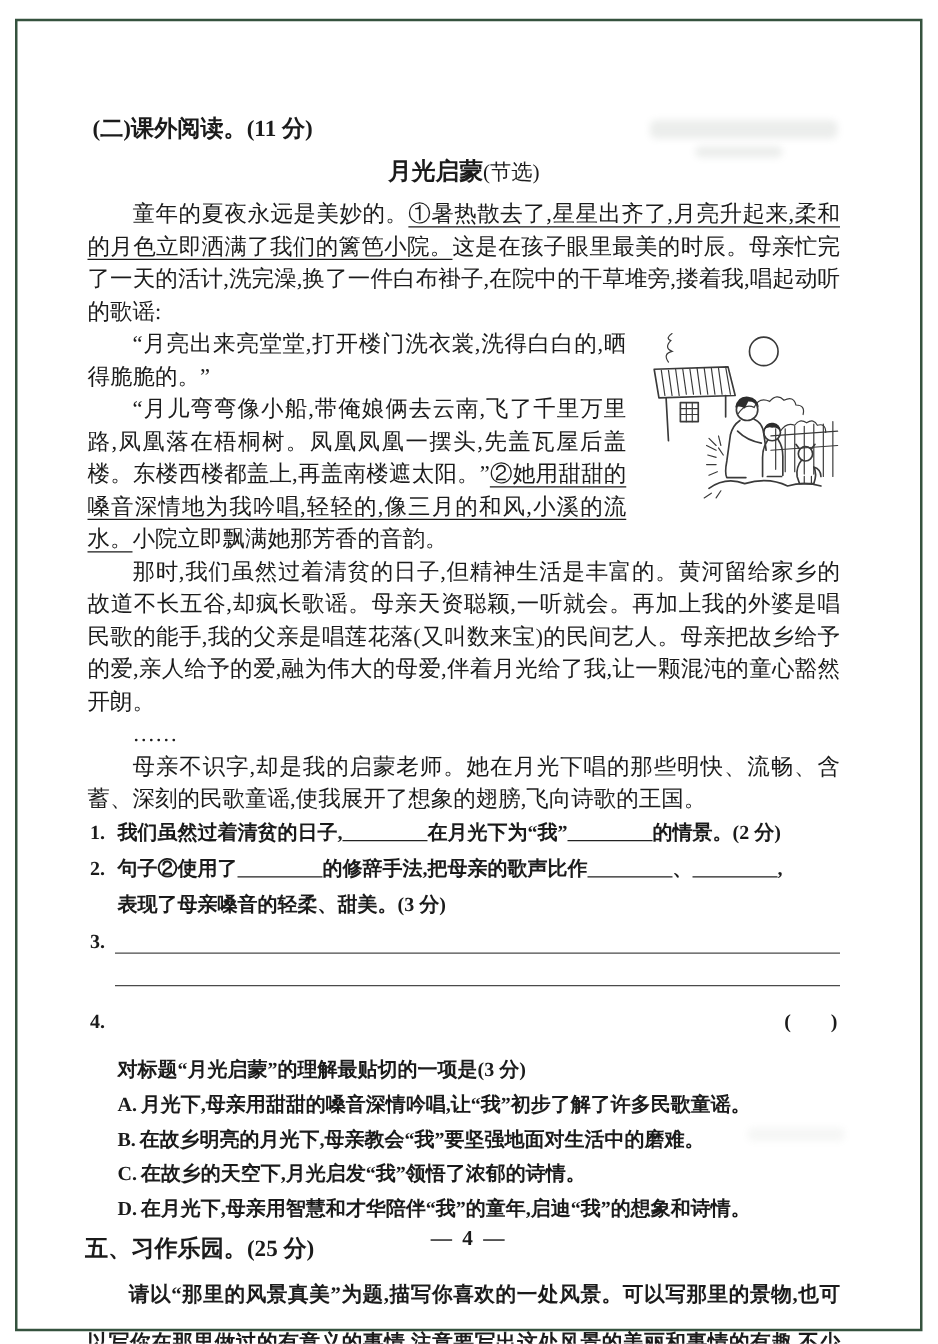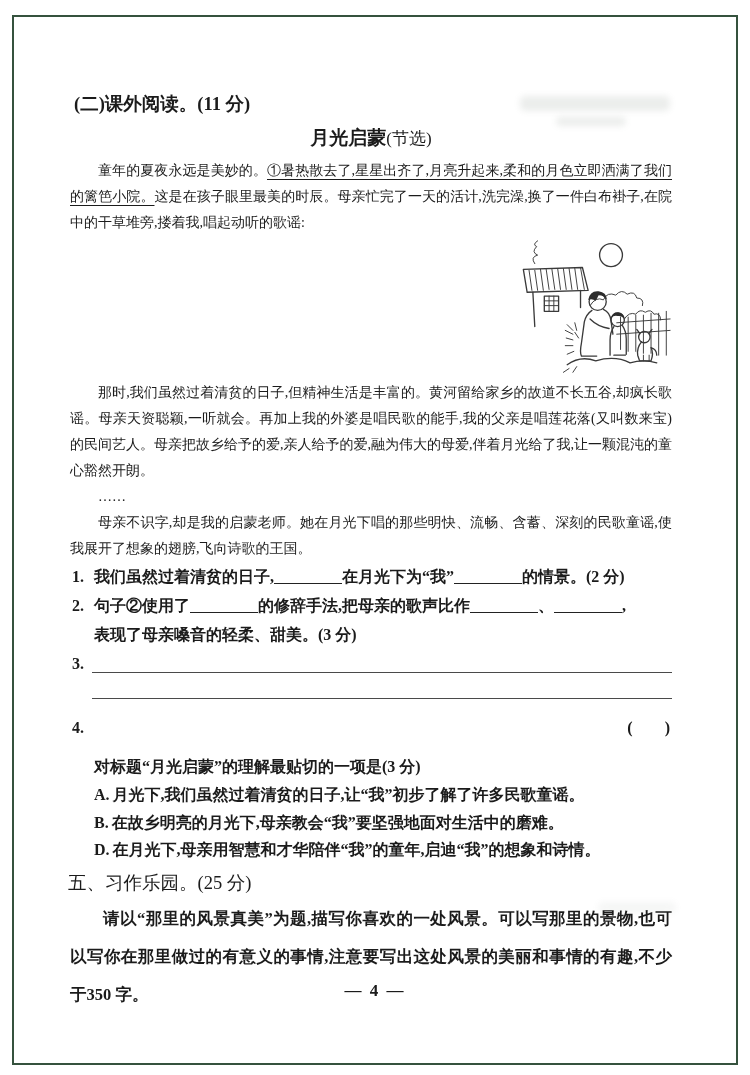--- a/index.html
+++ b/index.html
@@ -10,38 +10,38 @@
   }
   .frame{
     position:absolute;left:12px;top:15px;width:722px;height:1046px;
     border:2px solid #35523e;pointer-events:none;
   }
   .content{position:absolute;left:70px;top:92px;width:602px;}
   .reading-header{font-size:18.5px;font-weight:700;margin:0 0 0 4px;line-height:25px;}
   .passage-title{text-align:center;margin:7px 0 6px;line-height:27px;}
   .passage-title .tmain{font-size:19px;font-weight:700;}
   .passage-title .tsub{font-size:17px;font-weight:400;margin-top:24px;}
-  .pp{margin:0;font-size:14px;line-height:26px;text-indent:2em;text-align:justify;}
+  .pp{margin:0;font-size:18px;line-height:26px;text-indent:2em;text-align:justify;}
   .u{text-decoration:underline;text-underline-offset:4px;text-decoration-thickness:1px;}
   .illu{float:right;width:162px;height:140px;margin:2px 0 2px 9px;}
   .pwrap::after{content:"";display:block;clear:both;}
   .q{position:relative;margin:0;padding-left:24px;font-size:16px;line-height:29px;
      font-weight:600;text-align:justify;}
   .qnum{position:absolute;left:2px;top:0;font-weight:700;}
   .blank{display:inline-block;width:68px;height:15px;border-bottom:1.5px solid #222;
      vertical-align:-2px;}
   .ans-line{height:0;border-bottom:1.5px solid #4a4a4a;margin-left:22px;}
   .ans-line.first{margin-top:23px;}
   .ans-line.second{margin-top:25px;}
   .q4{display:flex;margin-top:14px;}
   .q4 .q4text{flex:0 1 auto;margin-top:39px;}
   .q4 .bracket{margin-left:auto;margin-right:2px;font-weight:600;white-space:pre;}
   .opt{margin:0;padding-left:24px;font-size:16px;line-height:27.5px;font-weight:600;}
   .optlabel{margin-right:3px;}
-  .sec5{font-size:18.5px;font-weight:400;margin:6px 0 3px -2px;line-height:27px;}
+  .sec5{font-size:18.5px;font-weight:700;margin:6px 0 3px -2px;line-height:27px;}
   .prompt{margin:0;font-size:16.5px;font-weight:600;line-height:38px;
      text-indent:2em;text-align:justify;}
   .pagenum{position:absolute;left:0;width:750px;top:981px;text-align:center;
      font-size:17px;font-weight:700;letter-spacing:2px;}
   .smudge{position:absolute;background:#8a958c;opacity:.16;filter:blur(3px);
      border-radius:5px;pointer-events:none;}
   .smudge.s1{left:520px;top:96px;width:150px;height:15px;}
   .smudge.s2{left:556px;top:117px;width:70px;height:9px;}
   .smudge.s3{left:598px;top:902px;width:78px;height:11px;opacity:.08;}
   svg .ln{fill:none;stroke:#3a3a3a;stroke-width:1.4;stroke-linecap:round;stroke-linejoin:round;}
@@ -132,21 +132,23 @@
 
         <g class="thin">
           <path d="M66 96 l-6 -6 M66 100 l-8 -4 M66 106 l-7 -2 M66 112 l-8 0 M67 118 l-7 3"></path>
           <path d="M70 96 l-2 -8 M72 104 l-4 -6"></path>
         </g>
 
         <path class="ln" d="M60 132 q14 -10 30 -4 q20 -6 36 2 q14 -4 28 0"></path>
         <path class="thin" d="M62 136 l-6 4 M70 134 l-4 6"></path>
       </svg>
 
+      <p class="pp"><span>“月亮出来亮堂堂,打开楼门洗衣裳,洗得白白的,晒得脆脆的。”</span></p>
 
+      <p class="pp"><span>“月儿弯弯像小船,带俺娘俩去云南,飞了千里万里路,凤凰落在梧桐树。凤凰凤凰一摆头,先盖瓦屋后盖楼。东楼西楼都盖上,再盖南楼遮太阳。”</span><span class="u">②她用甜甜的嗓音深情地为我吟唱,轻轻的,像三月的和风,小溪的流水。</span><span>小院立即飘满她那芳香的音韵。</span></p>
     </div>
 
     <p class="pp">那时,我们虽然过着清贫的日子,但精神生活是丰富的。黄河留给家乡的故道不长五谷,却疯长歌谣。母亲天资聪颖,一听就会。再加上我的外婆是唱民歌的能手,我的父亲是唱莲花落(又叫数来宝)的民间艺人。母亲把故乡给予的爱,亲人给予的爱,融为伟大的母爱,伴着月光给了我,让一颗混沌的童心豁然开朗。</p>
     <p class="pp">……</p>
     <p class="pp">母亲不识字,却是我的启蒙老师。她在月光下唱的那些明快、流畅、含蓄、深刻的民歌童谣,使我展开了想象的翅膀,飞向诗歌的王国。</p>
   </div>
 
   <p class="q"><span class="qnum">1.</span><span>我们虽然过着清贫的日子,</span><span class="blank"></span><span>在月光下为“我”</span><span class="blank"></span><span>的情景。(2 分)</span></p>
 
   <p class="q"><span class="qnum">2.</span><span>句子②使用了</span><span class="blank"></span><span>的修辞手法,把母亲的歌声比作</span><span class="blank"></span><span>、</span><span class="blank"></span><span>,</span><br><span>表现了母亲嗓音的轻柔、甜美。(3 分)</span></p>
@@ -155,22 +157,23 @@
 
   <div class="ans-line first"></div>
   <div class="ans-line second"></div>
 
   <p class="q q4">
       <span class="qnum">4.</span>
       <span class="q4text">对标题“月光启蒙”的理解最贴切的一项是(3 分)</span>
       <span class="bracket">(　　)</span>
     </p>
 
-  <p class="opt"><span class="optlabel">A.</span><span>月光下,我们虽然过着清贫的日子,让“我”初步了解了许多民歌童谣。</span></p>
+  <p class="opt"><span class="optlabel">A.</span><span>月光下,母亲用甜甜的嗓音深情吟唱,让“我”初步了解了许多民歌童谣。</span></p>
   <p class="opt"><span class="optlabel">B.</span><span>在故乡明亮的月光下,母亲教会“我”要坚强地面对生活中的磨难。</span></p>
+  <p class="opt"><span class="optlabel">C.</span><span>在故乡的天空下,月光启发“我”领悟了浓郁的诗情。</span></p>
   <p class="opt"><span class="optlabel">D.</span><span>在月光下,母亲用智慧和才华陪伴“我”的童年,启迪“我”的想象和诗情。</span></p>
 
   <h2 class="sec5">五、习作乐园。(25 分)</h2>
   <p class="prompt">请以“那里的风景真美”为题,描写你喜欢的一处风景。可以写那里的景物,也可以写你在那里做过的有意义的事情,注意要写出这处风景的美丽和事情的有趣,不少于350 字。</p>
 
 </div>
 
 <div class="pagenum">— 4 —</div>
 
 </body></html>

